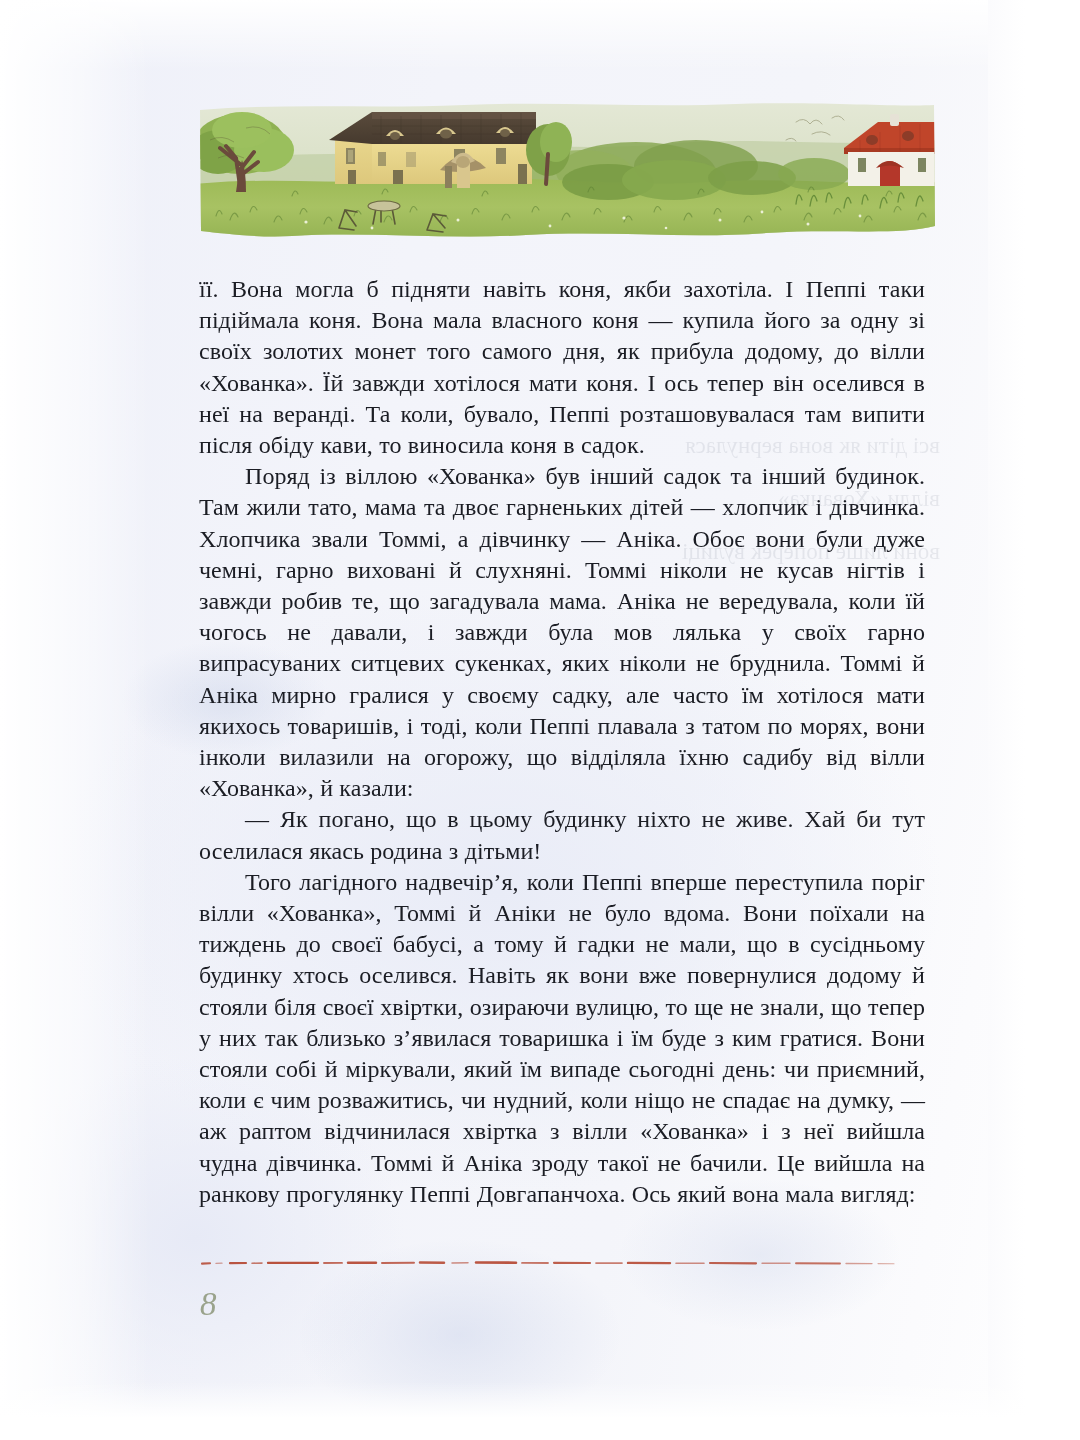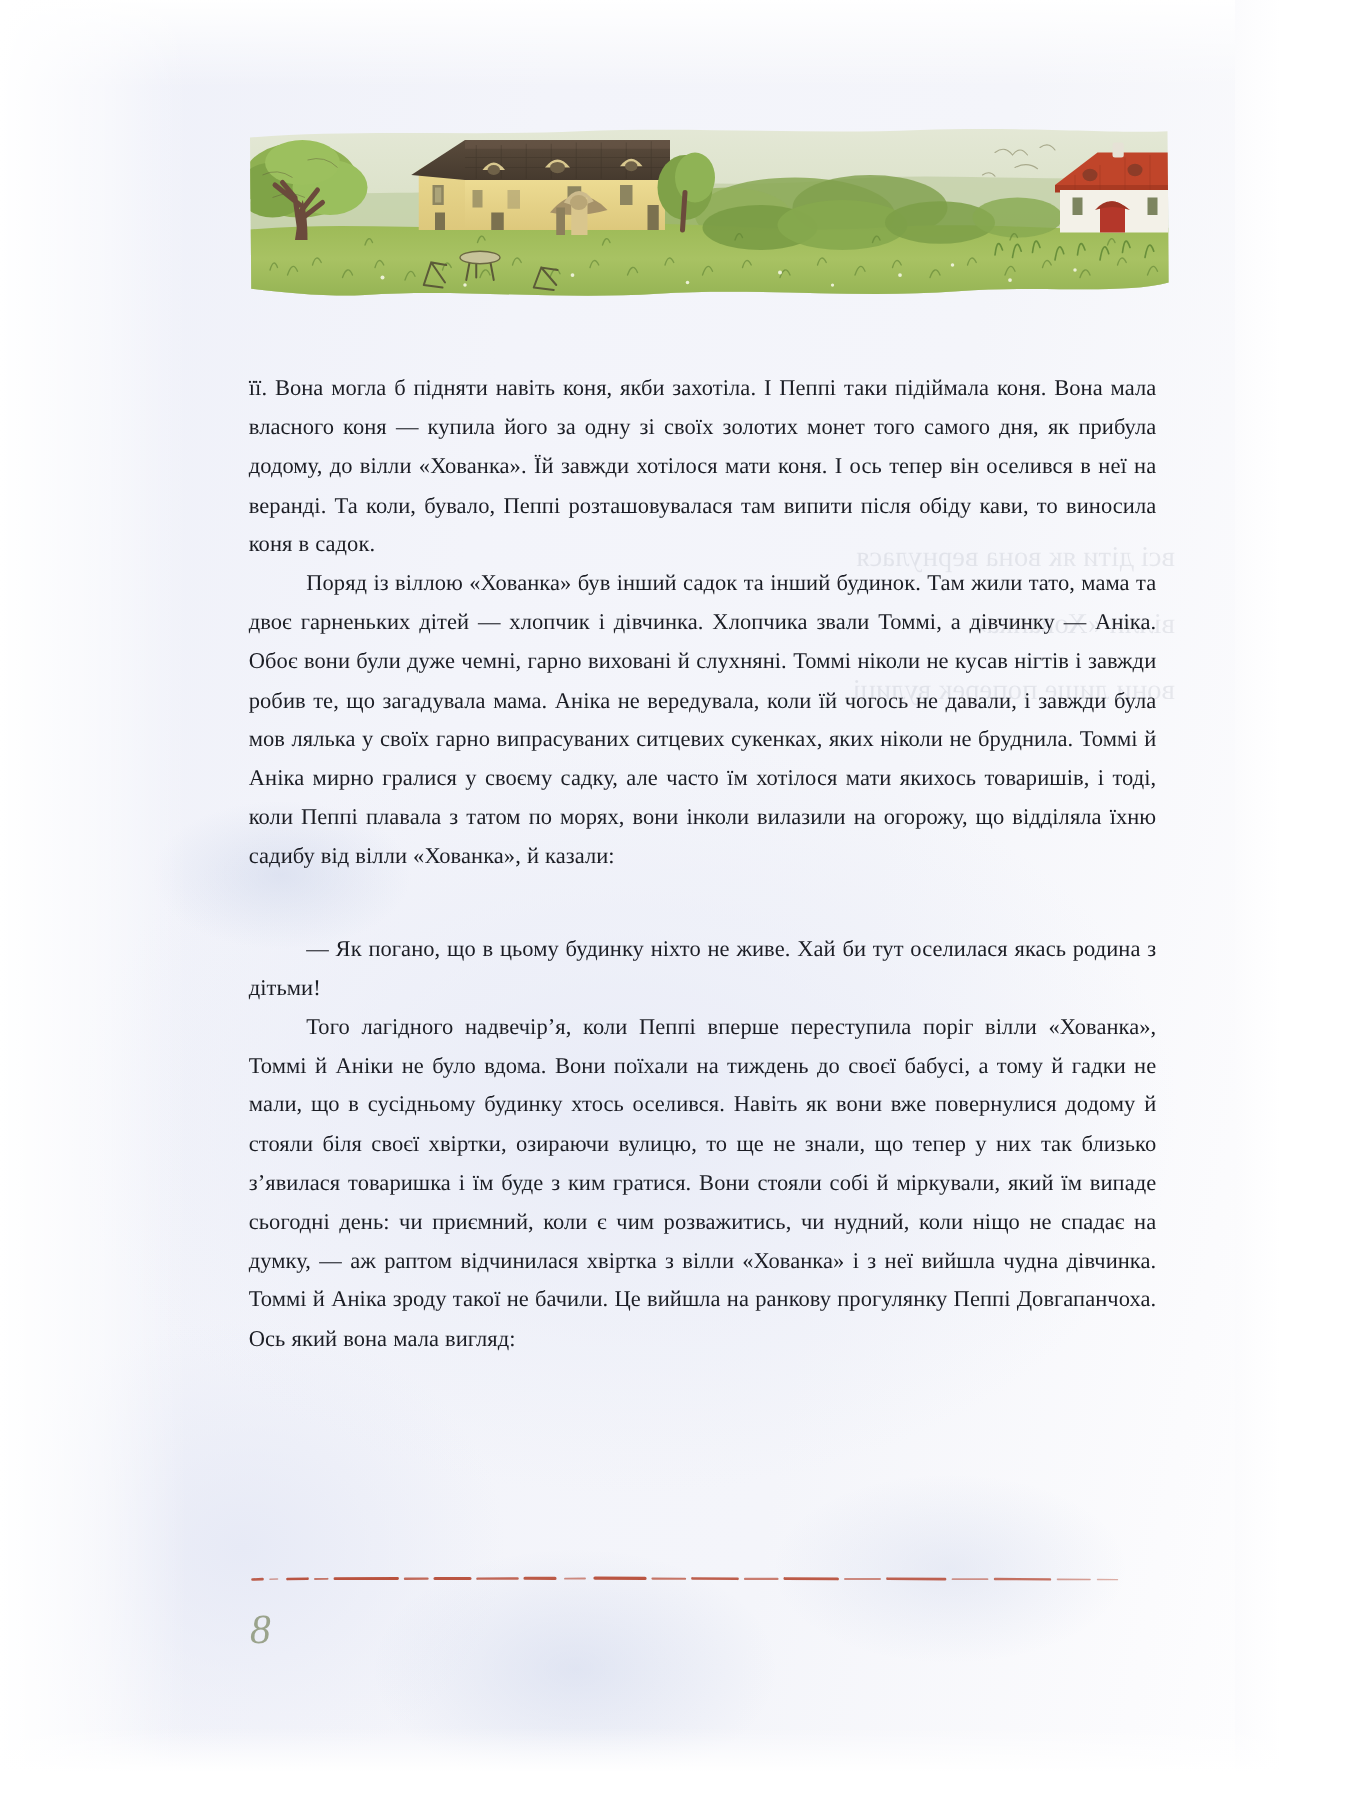--- a/index.html
+++ b/index.html
@@ -62,37 +62,37 @@
     top: 100px;
     width: 742px;
     height: 142px;
   }
   #illustration svg { display: block; width: 100%; height: 100%; }
 
   
   #body-text {
     position: absolute;
     left: 199px;
-    top: 295px;
+    top: 274px;
     width: 726px;
-    font-size: 18px;
+    font-size: 24px;
     line-height: 31.2px;
     color: #1b1d24;
     text-align: justify;
     text-justify: inter-word;
     letter-spacing: 0.05px;
     word-spacing: 0.3px;
   }
   #body-text p {
     margin: 0;
     text-indent: 46px;
     hyphens: none;
   }
   #body-text p.cont { text-indent: 0; }
-  #body-text p.dialogue { text-indent: 46px; margin-top: 43px; }
+  #body-text p.dialogue { text-indent: 46px; }
 
   
   #ghost-layer {
     position: absolute;
     left: 150px;
     top: 430px;
     width: 790px;
     height: 520px;
     overflow: hidden;
     opacity: 0.085;

